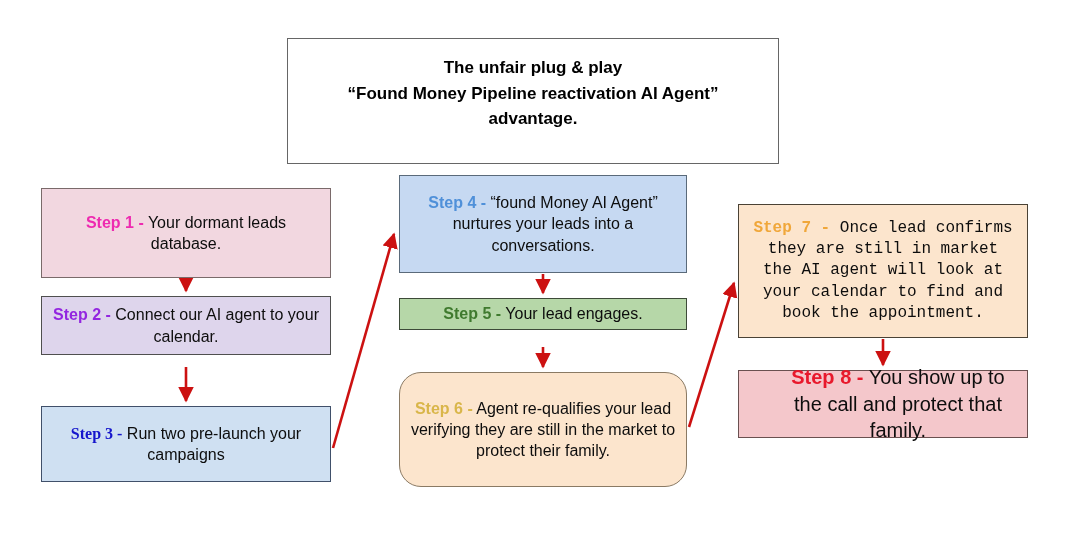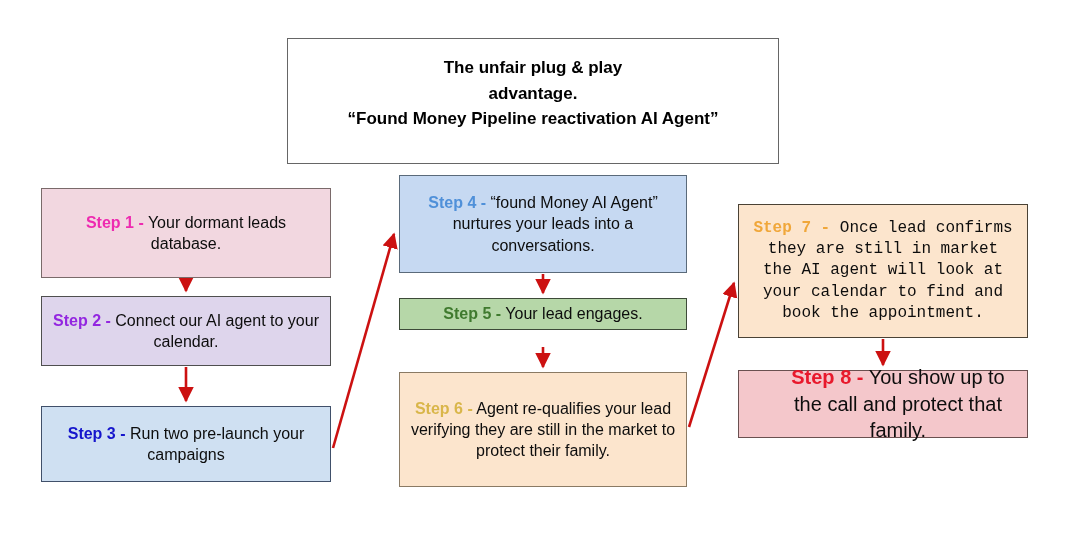--- a/index.html
+++ b/index.html
@@ -62,25 +62,25 @@
   #title-card .title-text {
     font-size: 17px;
     font-weight: bold;
     color: #000000;
     text-align: center;
     line-height: 1.5;
     width: 100%;
   }
   
   #node-step-1 { left: 41px;  top: 188px; width: 290px; height: 90px;  font-size: 16px; }
-  #node-step-2 { left: 41px;  top: 296px; width: 290px; height: 70px;  font-size: 16px; }
+  #node-step-2 { left: 41px;  top: 296px; width: 290px; height: 59px;  font-size: 16px; }
   #node-step-3 { left: 41px;  top: 406px; width: 290px; height: 76px;  font-size: 16px; }
   #node-step-4 { left: 399px; top: 175px; width: 288px; height: 98px;  font-size: 16px; }
   #node-step-5 { left: 399px; top: 298px; width: 288px; height: 32px;  font-size: 16px; }
-  #node-step-6 { left: 399px; top: 372px; width: 288px; height: 115px; font-size: 16px; }
+  #node-step-6 { left: 399px; top: 372px; width: 288px; height: 115px; font-size: 16px; border-radius: 22px; }
   #node-step-7 { left: 738px; top: 204px; width: 290px; height: 134px; font-size: 16px; }
   #node-step-8 { left: 738px; top: 370px; width: 290px; height: 68px;  font-size: 20px; padding-left: 40px; }
 </style>
 </head>
 <body>
 
 <div id="canvas" style="background: rgb(255, 255, 255);">
 
   <svg id="arrow-layer" viewBox="0 0 1080 557" width="1080" height="557" xmlns="http://www.w3.org/2000/svg">
     <defs>
@@ -100,35 +100,35 @@
     <line x1="543" y1="347" x2="543" y2="367" stroke="#cc1111" stroke-width="2.6" marker-end="url(#ah)"></line>
 
     <line x1="689" y1="427" x2="734" y2="283" stroke="#cc1111" stroke-width="2.6" marker-end="url(#ah)"></line>
 
     <line x1="883" y1="339" x2="883" y2="365" stroke="#cc1111" stroke-width="2.6" marker-end="url(#ah)"></line>
   </svg>
 
   <div id="title-card" style="border-color: rgb(102, 102, 102); background: rgb(255, 255, 255);">
     <div class="title-text">
       <div>The unfair plug &amp; play</div>
+      <div>“Found Money Pipeline reactivation AI Agent”</div>
       <div>advantage.</div>
-      <div>“Found Money Pipeline reactivation AI Agent”</div>
     </div>
   </div>
 
   <div class="node" id="node-step-1" style="background: rgb(242, 215, 224); border: 1.5px solid rgb(122, 106, 106);">
     <div class="body"><span class="step-label" style="color: rgb(238, 42, 176);">Step 1 -</span> <span>Your dormant leads database.</span></div>
   </div>
 
   <div class="node" id="node-step-2" style="background: rgb(222, 213, 236); border: 1.5px solid rgb(79, 79, 79);">
     <div class="body"><span class="step-label" style="color: rgb(147, 38, 224);">Step 2 -</span> <span>Connect our AI agent to your calendar.</span></div>
   </div>
 
   <div class="node" id="node-step-3" style="background: rgb(207, 224, 242); border: 1.5px solid rgb(64, 80, 106);">
-    <div class="body"><span class="step-label" style="color: rgb(21, 21, 204);">Step 3 -</span> <span>Run two pre-launch your campaigns</span></div>
+    <div class="body"><span class="step-label" style="color: rgb(21, 21, 204); font-family: Liberation Serif, serif;">Step 3 -</span> <span>Run two pre-launch your campaigns</span></div>
   </div>
 
   <div class="node" id="node-step-4" style="background: rgb(198, 217, 242); border: 1.5px solid rgb(90, 106, 122);">
     <div class="body"><span class="step-label" style="color: rgb(79, 144, 217);">Step 4 -</span> <span>“found Money AI Agent” nurtures your leads into a conversations.</span></div>
   </div>
 
   <div class="node" id="node-step-5" style="background: rgb(182, 215, 168); border: 1.5px solid rgb(61, 74, 56);">
     <div class="body"><span class="step-label" style="color: rgb(63, 122, 46);">Step 5 -</span> <span>Your lead engages.</span></div>
   </div>
 

